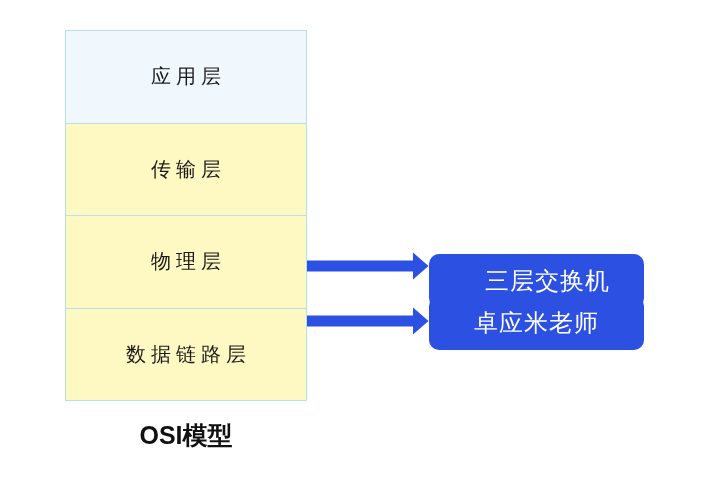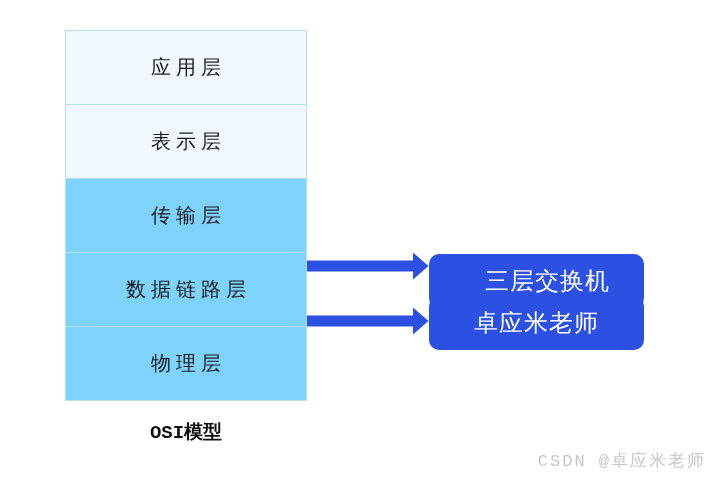--- a/index.html
+++ b/index.html
@@ -3,21 +3,21 @@
 <meta charset="utf-8">
 <style>
   html, body { margin: 0; padding: 0; }
   body {
     width: 710px; height: 481px;
     background: #ffffff;
     font-family: "Liberation Sans", "DejaVu Sans", sans-serif;
     position: relative;
     overflow: hidden;
   }
-  .stage { position: absolute; left: 0; top: 0; width: 710px; height: 481px; font-family: Liberation Mono, monospace; }
+  .stage { position: absolute; left: 0; top: 0; width: 710px; height: 481px; }
 
   
   .layer-table {
     position: absolute;
     left: 65px; top: 30px;
     width: 242px; height: 371px;
     box-sizing: border-box;
     border: 1px solid #b5e1ee;
     display: flex;
     flex-direction: column;
@@ -26,21 +26,21 @@
   .layer-row {
     flex: 1;
     display: flex;
     align-items: center;
     justify-content: center;
     border-bottom: 1px solid #b5e1ee;
     font-size: 20px;
     letter-spacing: 5px;
     text-indent: 5px;
     color: #1a1a1a;
-    background: #7dd3fc;
+    background: #fef9c3;
   }
   .layer-row:last-child { border-bottom: none; }
   .layer-row.tinted { background: #f1f8fd; }
 
   
   .arrow {
     position: absolute;
     left: 307px;
     width: 122px; height: 28px;
   }
@@ -64,21 +64,21 @@
   }
   .switch-box-1 { top: 254px; padding-left: 22px; }
   .switch-box-2 { top: 296px; }
 
   
   .diagram-title {
     position: absolute;
     left: 65px; top: 419px;
     width: 242px;
     text-align: center;
-    font-size: 19px;
+    font-size: 25px;
     font-weight: bold;
     color: #111111;
   }
 
   
   .watermark {
     position: absolute;
     right: 4px; top: 449px;
     font-size: 17px;
     letter-spacing: 2px;
@@ -86,35 +86,33 @@
     text-shadow: 0 1px 0 #ffffff;
   }
 </style>
 </head>
 <body>
 
 <div class="stage">
 
   <div class="layer-table">
     <div class="layer-row tinted">应用层</div>
-    <div class="layer-row tinted">表示层</div>
     <div class="layer-row">传输层</div>
+    <div class="layer-row">物理层</div>
     <div class="layer-row">数据链路层</div>
-    <div class="layer-row">物理层</div>
   </div>
 
   <svg class="arrow arrow-1" viewBox="0 0 122 28" xmlns="http://www.w3.org/2000/svg" aria-hidden="true">
     <polygon points="0,8.5 106,8.5 106,0.5 121.5,14 106,27.5 106,19.5 0,19.5" fill="#2b50e2"></polygon>
   </svg>
 
   <svg class="arrow arrow-2" viewBox="0 0 122 28" xmlns="http://www.w3.org/2000/svg" aria-hidden="true">
     <polygon points="0,8.5 106,8.5 106,0.5 121.5,14 106,27.5 106,19.5 0,19.5" fill="#2b50e2"></polygon>
   </svg>
 
   <div class="switch-box switch-box-1">三层交换机</div>
 
   <div class="switch-box switch-box-2">卓应米老师</div>
 
   <div class="diagram-title">OSI模型</div>
 
-  <div class="watermark">CSDN @卓应米老师</div>
 
 </div>
 
 </body></html>

